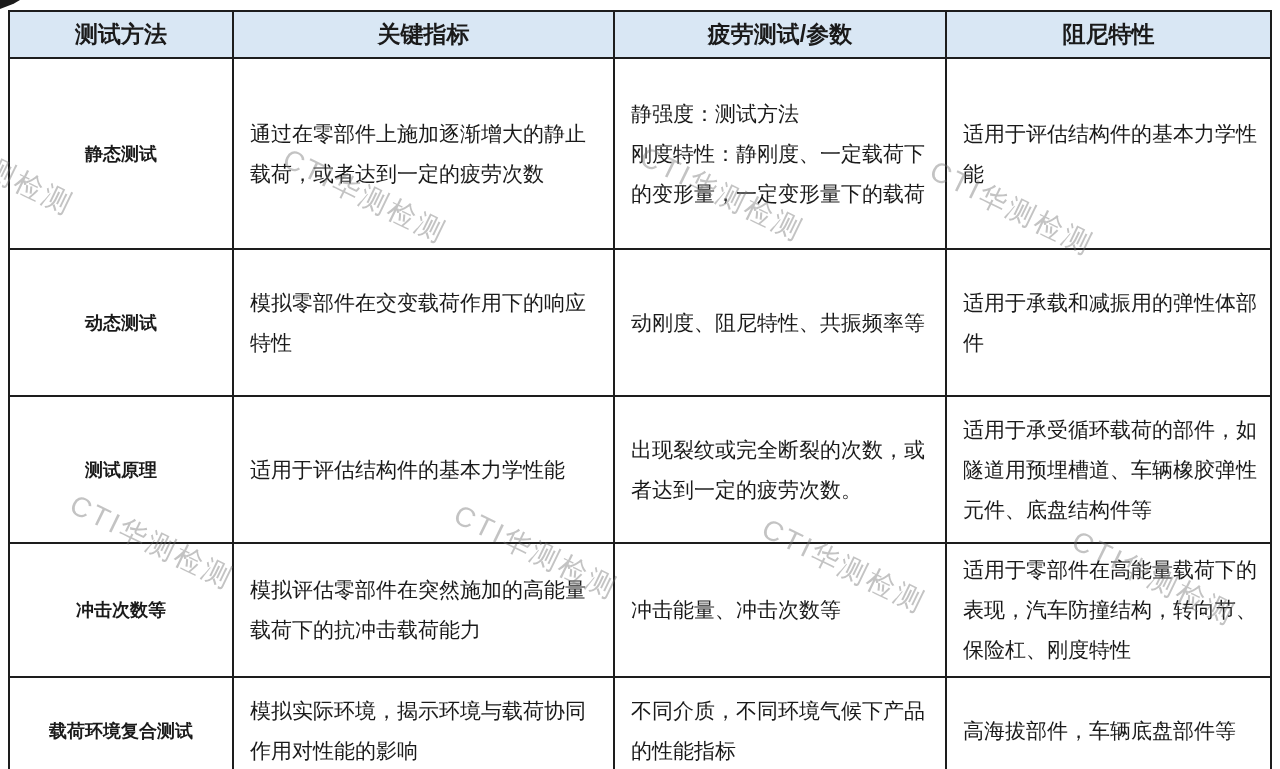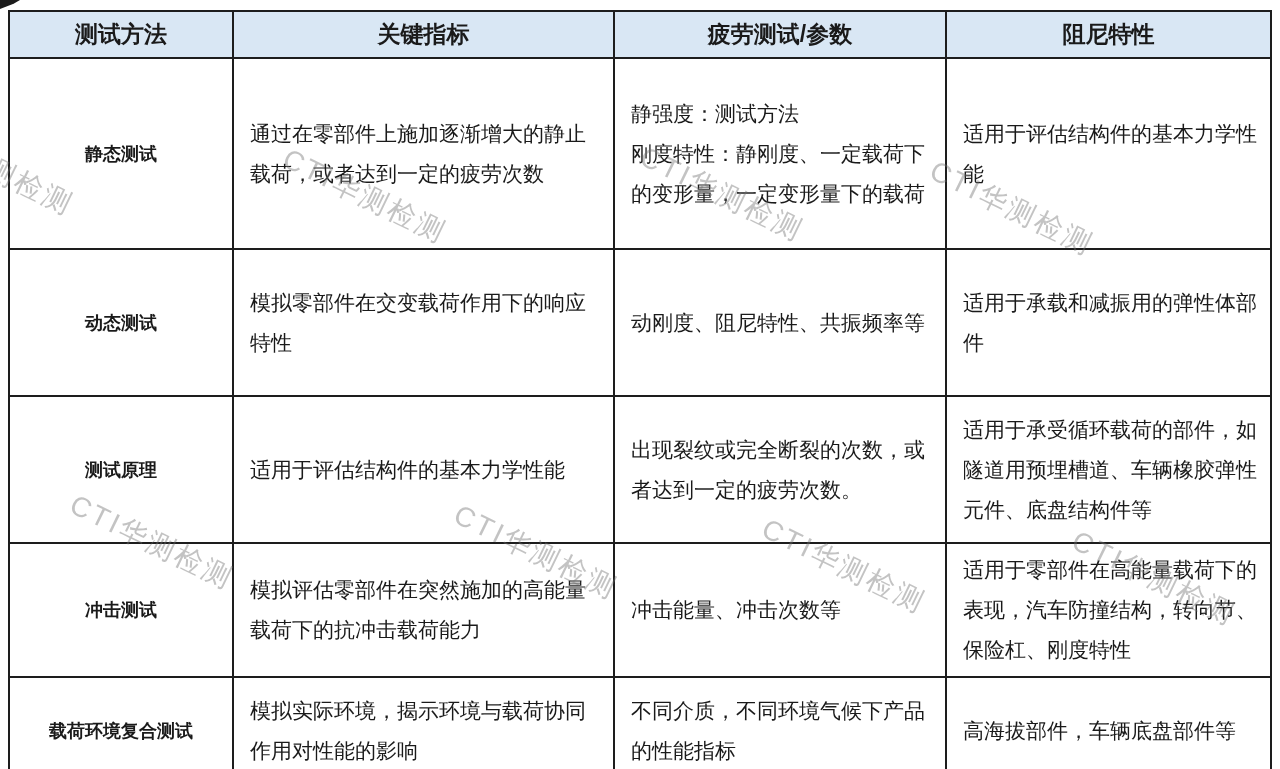--- a/index.html
+++ b/index.html
@@ -111,21 +111,21 @@
         <td class="body-cell">动刚度、阻尼特性、共振频率等</td>
         <td class="body-cell">适用于承载和减振用的弹性体部件</td>
       </tr>
       <tr class="r3">
         <td class="method">测试原理</td>
         <td class="body-cell">适用于评估结构件的基本力学性能</td>
         <td class="body-cell">出现裂纹或完全断裂的次数，或者达到一定的疲劳次数。</td>
         <td class="body-cell">适用于承受循环载荷的部件，如隧道用预埋槽道、车辆橡胶弹性元件、底盘结构件等</td>
       </tr>
       <tr class="r4">
-        <td class="method">冲击测试</td>
+        <td class="method">冲击次数等</td>
         <td class="body-cell">模拟评估零部件在突然施加的高能量载荷下的抗冲击载荷能力</td>
         <td class="body-cell">冲击能量、冲击次数等</td>
         <td class="body-cell">适用于零部件在高能量载荷下的表现，汽车防撞结构，转向节、保险杠、刚度特性</td>
       </tr>
       <tr class="r5">
         <td class="method">载荷环境复合测试</td>
         <td class="body-cell">模拟实际环境，揭示环境与载荷协同作用对性能的影响</td>
         <td class="body-cell">不同介质，不同环境气候下产品的性能指标</td>
         <td class="body-cell">高海拔部件，车辆底盘部件等</td>
       </tr>

